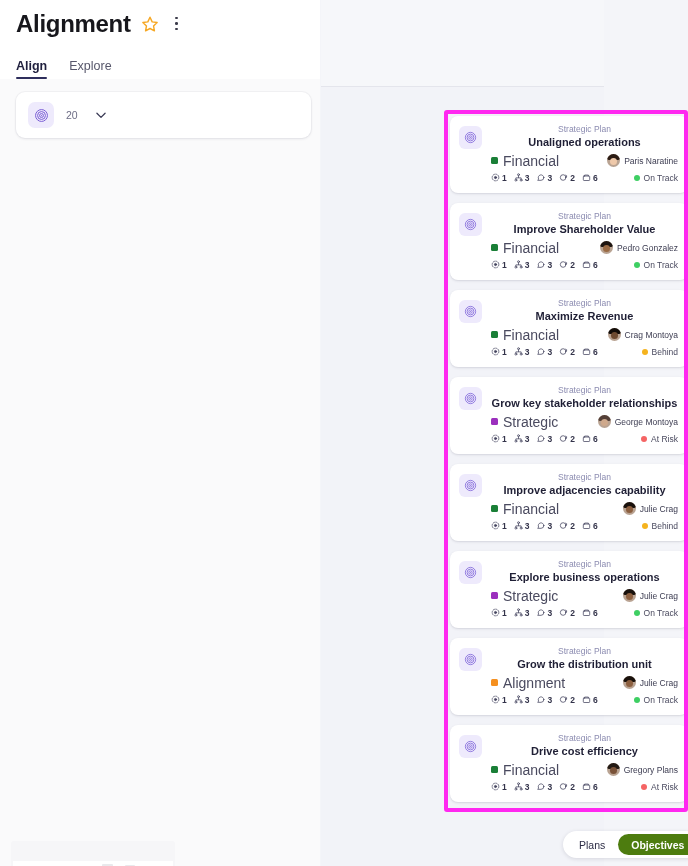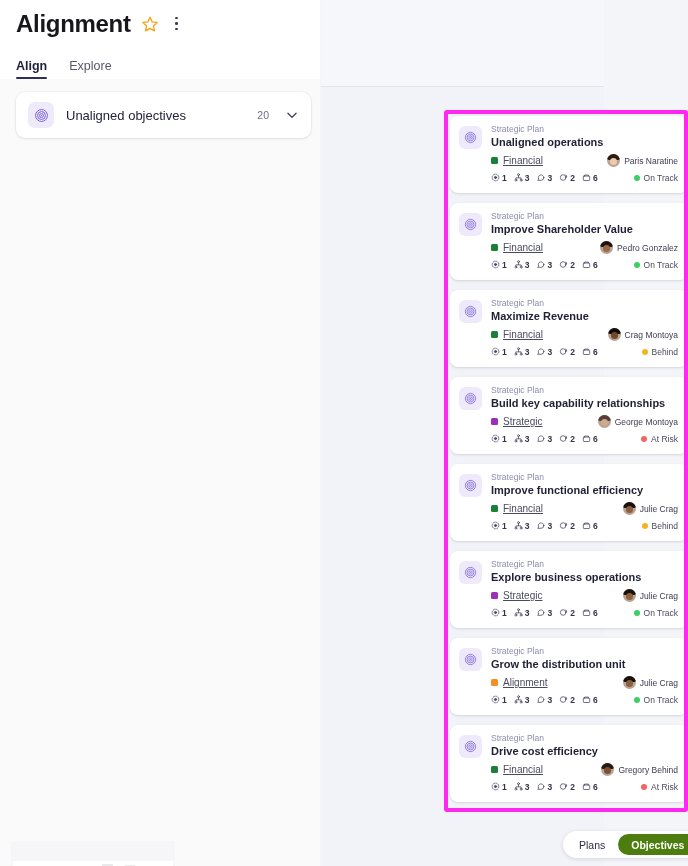--- a/index.html
+++ b/index.html
@@ -2,21 +2,21 @@
 <html><head>
 <meta charset="utf-8">
 <style>
   * { box-sizing: border-box; margin: 0; padding: 0; }
   html, body {
     width: 688px; height: 866px;
     font-family: "Liberation Sans", sans-serif;
     background: #f4f5f9;
     overflow: hidden;
   }
-  #root { position: relative; width: 604px; height: 866px; }
+  #root { position: relative; width: 604px; height: 866px; text-align: center; }
 
   
   .left-col {
     position: absolute; left: 0; top: 0;
     width: 320px; height: 866px;
     background: #fafafb;
     border-right: 1px solid #e7e8ee;
   }
   .title-bar {
     position: absolute; left: 0; top: 0; width: 320px; height: 47px;
@@ -127,21 +127,21 @@
   .card-name {
     font-size: 11px; font-weight: 700; color: #1f1f35;
     line-height: 15px; white-space: nowrap;
   }
   .card-row2 {
     display: flex; align-items: center; justify-content: space-between;
     margin-top: 4px; height: 13px;
   }
   .cat { display: flex; align-items: center; gap: 5px; }
   .cat-sq { width: 7px; height: 7px; border-radius: 1.5px; display: block; flex: none; }
-  .cat-label { font-size: 10px; color: #4a4a5f; text-decoration: underline; }
+  .cat-label { font-size: 14px; color: #4a4a5f; }
   .owner { display: flex; align-items: center; gap: 4px; margin-left: 16px; }
   .avatar {
     width: 13px; height: 13px; border-radius: 50%; flex: none;
     background: #b9a392; overflow: hidden; position: relative;
   }
   .avatar .hair { position: absolute; left: 0; top: 0; width: 13px; height: 6px; border-radius: 7px 7px 3px 3px; }
   .avatar .face { position: absolute; left: 3px; top: 4px; width: 7px; height: 7px; border-radius: 50%; }
   .owner-name { font-size: 8.5px; color: #3b3b50; white-space: nowrap; }
   .card-row3 {
     display: flex; align-items: center; justify-content: space-between;
@@ -199,21 +199,20 @@
     <div class="left-body">
       <div class="unaligned-card">
         <span class="obj-badge">
           <svg viewBox="0 0 24 24" width="15" height="15" fill="none" stroke="#7b5fd6" stroke-width="1.6">
             <circle cx="12" cy="12" r="9.5"></circle>
             <circle cx="12" cy="12" r="6.3"></circle>
             <circle cx="12" cy="12" r="3.1"></circle>
             <circle cx="12" cy="12" r="1" fill="#7b5fd6" stroke="none"></circle>
           </svg>
         </span>
-        <span class="unaligned-label">Unaligned objectives</span>
         <span class="unaligned-count">20</span>
         <span class="chev">
           <svg viewBox="0 0 24 24" width="14" height="14" fill="none" stroke="#3a3a55" stroke-width="2.2" stroke-linecap="round" stroke-linejoin="round">
             <polyline points="5,9 12,16 19,9"></polyline>
           </svg>
         </span>
       </div>
 
       <div class="minimap">
         <div class="minimap-inner">
@@ -455,21 +454,21 @@
       <span class="card-badge">
         <svg viewBox="0 0 24 24" width="13" height="13" fill="none" stroke="#8c74dd" stroke-width="1.7">
             <circle cx="12" cy="12" r="9.5"></circle>
             <circle cx="12" cy="12" r="6.3"></circle>
             <circle cx="12" cy="12" r="3.1"></circle>
             <circle cx="12" cy="12" r="1" fill="#8c74dd" stroke="none"></circle>
           </svg>
       </span>
       <div class="card-main">
         <span class="card-kind">Strategic Plan</span>
-        <span class="card-name">Build key capability relationships</span>
+        <span class="card-name">Grow key stakeholder relationships</span>
         <div class="card-row2">
           <span class="cat">
             <i class="cat-sq" style="background:#9b2fbd"></i>
             <span class="cat-label">Strategic</span>
           </span>
           <span class="owner">
             <span class="avatar">
                 <i class="hair" style="background:#544038"></i>
                 <i class="face" style="background:#cfa98c"></i>
               </span>
@@ -527,21 +526,21 @@
       <span class="card-badge">
         <svg viewBox="0 0 24 24" width="13" height="13" fill="none" stroke="#8c74dd" stroke-width="1.7">
             <circle cx="12" cy="12" r="9.5"></circle>
             <circle cx="12" cy="12" r="6.3"></circle>
             <circle cx="12" cy="12" r="3.1"></circle>
             <circle cx="12" cy="12" r="1" fill="#8c74dd" stroke="none"></circle>
           </svg>
       </span>
       <div class="card-main">
         <span class="card-kind">Strategic Plan</span>
-        <span class="card-name">Improve functional efficiency</span>
+        <span class="card-name">Improve adjacencies capability</span>
         <div class="card-row2">
           <span class="cat">
             <i class="cat-sq" style="background:#1a7f37"></i>
             <span class="cat-label">Financial</span>
           </span>
           <span class="owner">
             <span class="avatar">
                 <i class="hair" style="background:#19110c"></i>
                 <i class="face" style="background:#8c5f3f"></i>
               </span>
@@ -754,21 +753,21 @@
         <div class="card-row2">
           <span class="cat">
             <i class="cat-sq" style="background:#1a7f37"></i>
             <span class="cat-label">Financial</span>
           </span>
           <span class="owner">
             <span class="avatar">
                 <i class="hair" style="background:#231a14"></i>
                 <i class="face" style="background:#7a5238"></i>
               </span>
-            <span class="owner-name">Gregory Behind</span>
+            <span class="owner-name">Gregory Plans</span>
           </span>
         </div>
         <div class="card-row3">
           <span class="metrics">
             <span class="metric">
               <svg width="9" height="9" viewBox="0 0 24 24" fill="none" stroke="#43435e" stroke-width="2" stroke-linecap="round" stroke-dasharray="3.5 3.5">
                   <circle cx="12" cy="12" r="9"></circle>
                   <circle cx="12" cy="12" r="3" stroke-dasharray="0" fill="#43435e"></circle>
                 </svg>
               <span class="metric-val">1</span>

